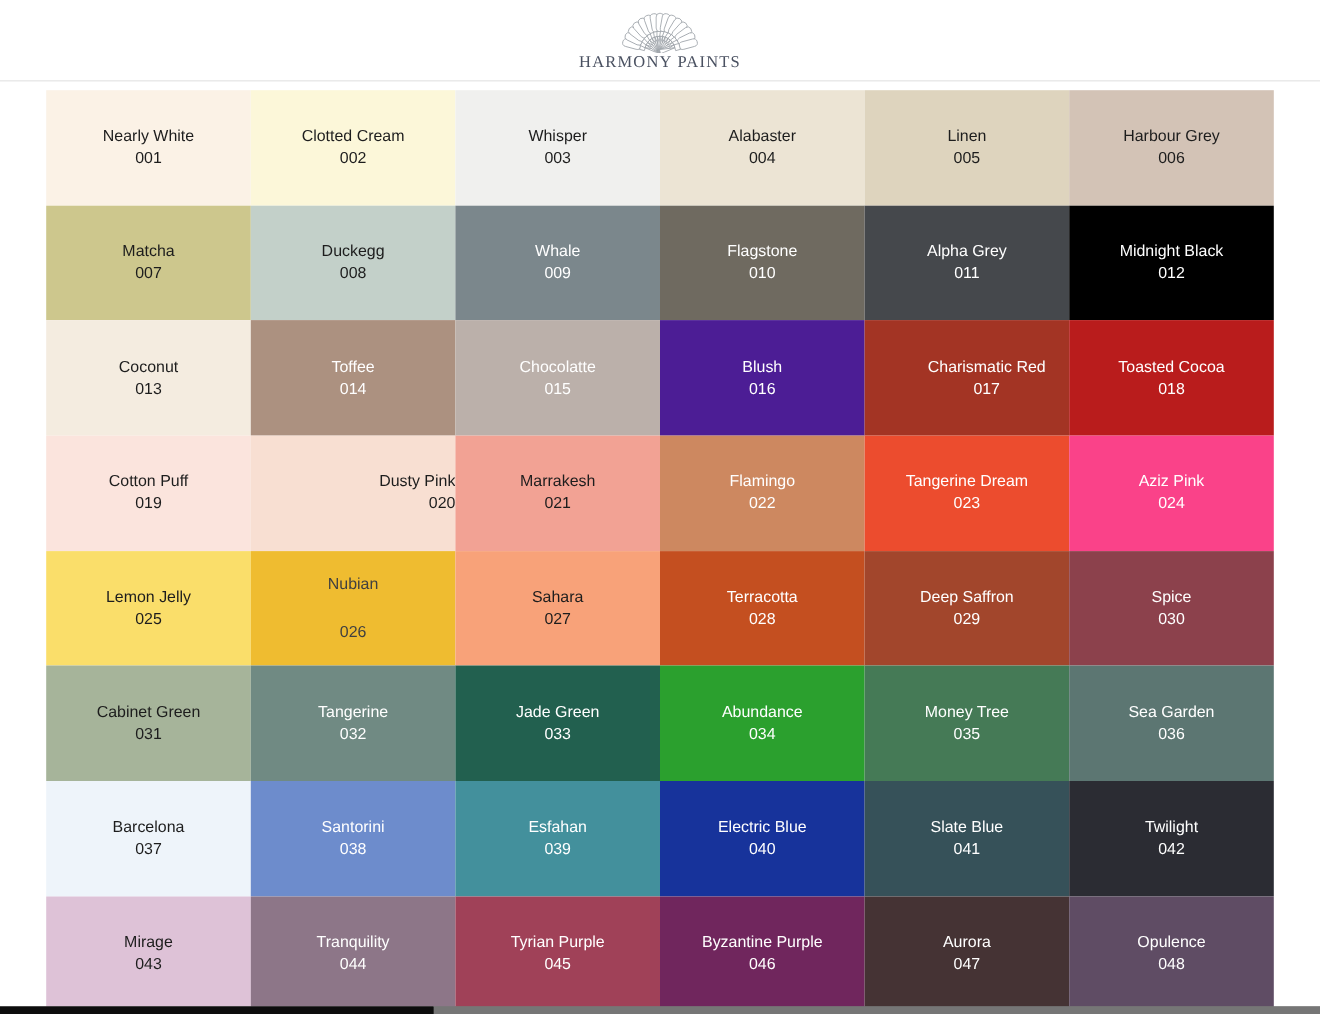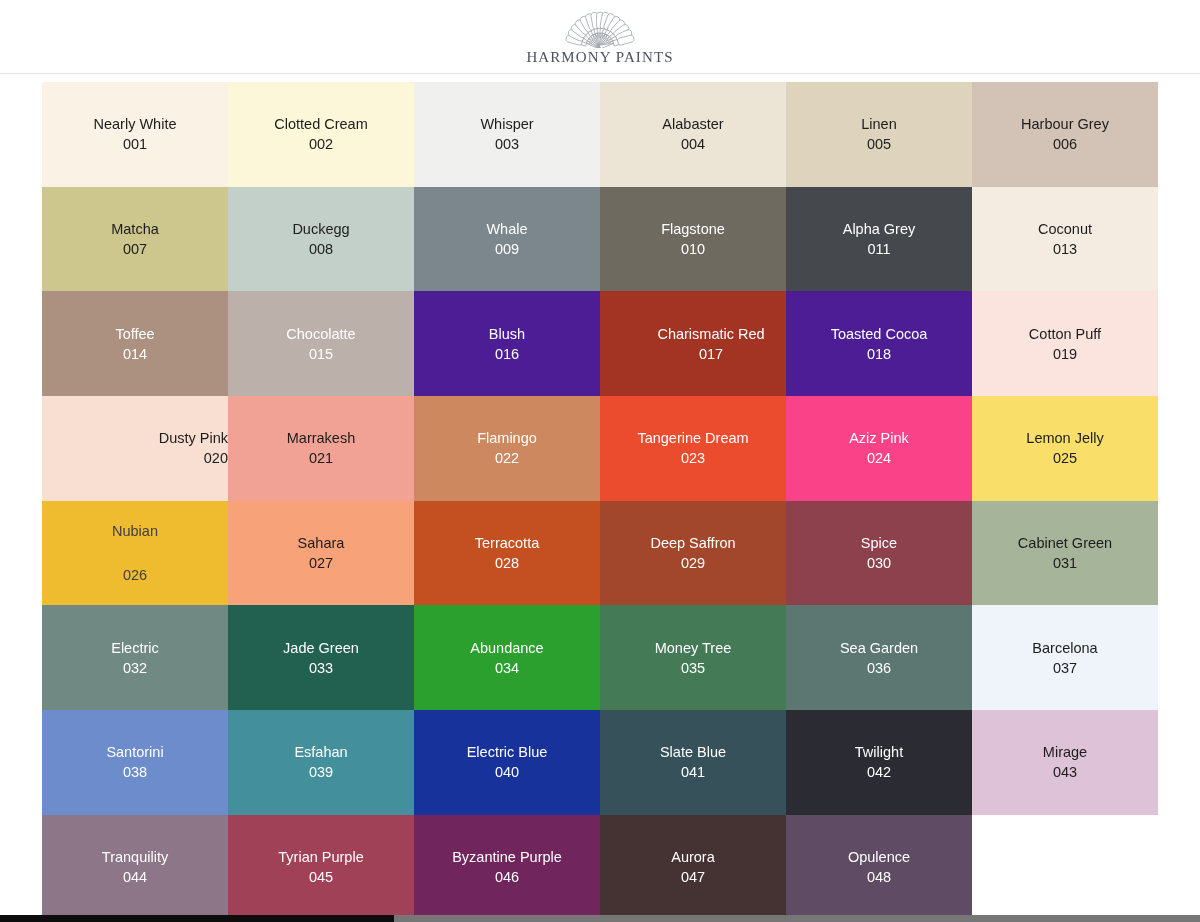--- a/index.html
+++ b/index.html
@@ -257,41 +257,45 @@
           <div class="swatch-code">009</div>
         </div>
         <div class="swatch" style="background: rgb(111, 106, 96); color: rgb(255, 255, 255);">
           <div class="swatch-name">Flagstone</div>
           <div class="swatch-code">010</div>
         </div>
         <div class="swatch" style="background: rgb(69, 72, 76); color: rgb(255, 255, 255);">
           <div class="swatch-name">Alpha Grey</div>
           <div class="swatch-code">011</div>
         </div>
+        <div class="swatch" style="background: rgb(0, 0, 0); color: rgb(255, 255, 255);">
+          <div class="swatch-name">Midnight Black</div>
+          <div class="swatch-code">012</div>
+        </div>
         <div class="swatch" style="background: rgb(244, 236, 224); color: rgb(29, 29, 29);">
           <div class="swatch-name">Coconut</div>
           <div class="swatch-code">013</div>
         </div>
         <div class="swatch" style="background: rgb(172, 145, 128); color: rgb(255, 255, 255);">
           <div class="swatch-name">Toffee</div>
           <div class="swatch-code">014</div>
         </div>
         <div class="swatch" style="background: rgb(187, 176, 170); color: rgb(255, 255, 255);">
           <div class="swatch-name">Chocolatte</div>
           <div class="swatch-code">015</div>
         </div>
         <div class="swatch" style="background: #4c1d95; color: rgb(255, 255, 255);">
           <div class="swatch-name">Blush</div>
           <div class="swatch-code">016</div>
         </div>
         <div class="swatch" style="background: rgb(163, 52, 36); color: rgb(255, 255, 255); padding-left: 36px;">
           <div class="swatch-name">Charismatic Red</div>
           <div class="swatch-code">017</div>
         </div>
-        <div class="swatch" style="background: #4c1d95; color: rgb(255, 255, 255);">
+        <div class="swatch" style="background: #b91c1c; color: rgb(255, 255, 255);">
           <div class="swatch-name">Toasted Cocoa</div>
           <div class="swatch-code">018</div>
         </div>
         <div class="swatch" style="background: rgb(251, 228, 221); color: rgb(29, 29, 29);">
           <div class="swatch-name">Cotton Puff</div>
           <div class="swatch-code">019</div>
         </div>
         <div class="swatch" style="background: rgb(248, 223, 210); color: rgb(29, 29, 29); align-items: flex-end;">
           <div class="swatch-name">Dusty Pink</div>
           <div class="swatch-code">020</div>
@@ -334,21 +338,21 @@
         </div>
         <div class="swatch" style="background: rgb(140, 65, 76); color: rgb(255, 255, 255);">
           <div class="swatch-name">Spice</div>
           <div class="swatch-code">030</div>
         </div>
         <div class="swatch" style="background: rgb(166, 180, 154); color: rgb(29, 29, 29);">
           <div class="swatch-name">Cabinet Green</div>
           <div class="swatch-code">031</div>
         </div>
         <div class="swatch" style="background: rgb(112, 138, 131); color: rgb(255, 255, 255);">
-          <div class="swatch-name">Electric</div>
+          <div class="swatch-name">Tangerine</div>
           <div class="swatch-code">032</div>
         </div>
         <div class="swatch" style="background: rgb(34, 96, 79); color: rgb(255, 255, 255);">
           <div class="swatch-name">Jade Green</div>
           <div class="swatch-code">033</div>
         </div>
         <div class="swatch" style="background: rgb(43, 160, 46); color: rgb(255, 255, 255);">
           <div class="swatch-name">Abundance</div>
           <div class="swatch-code">034</div>
         </div>

